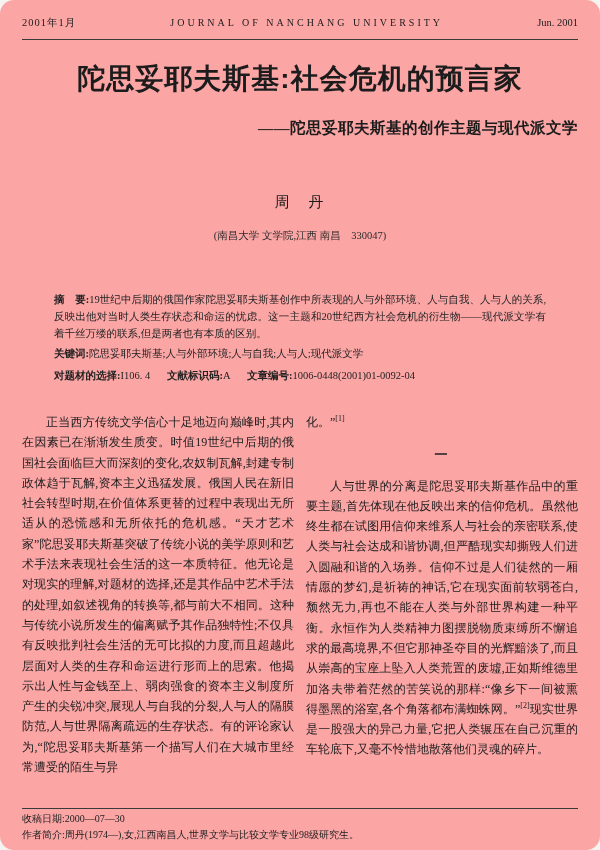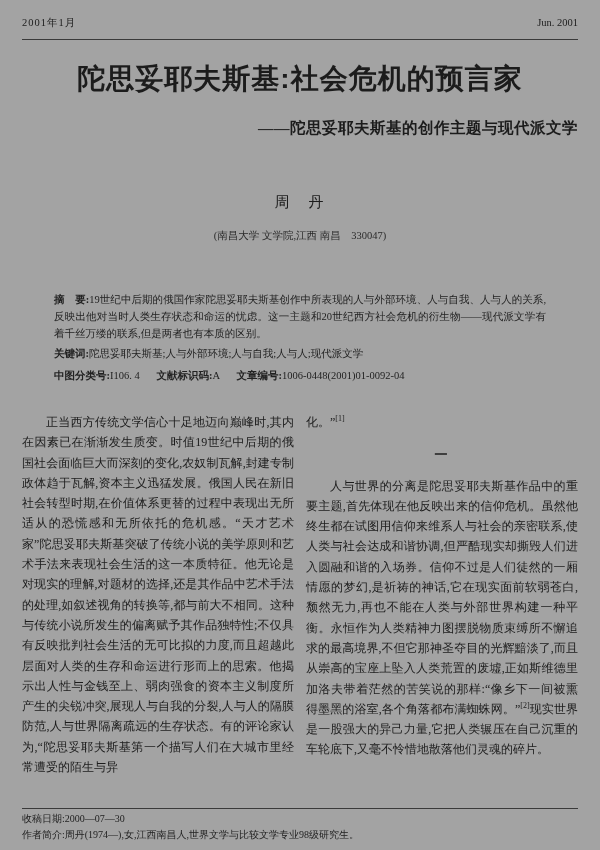--- a/index.html
+++ b/index.html
@@ -1,20 +1,20 @@
 <!DOCTYPE html>
 <html><head>
 <meta charset="utf-8">
 <style>
   * { margin:0; padding:0; box-sizing:border-box; }
   html,body { background:#f5f4f1; }
   body { font-family:"Liberation Serif","DejaVu Serif",serif; color:#1c1c1c; }
   .page{
     width:600px; height:850px; margin:0 auto; position:relative;
-    background:#a3a3a3; padding:16px 22px; overflow:hidden;
+    background:#fca5a5; padding:16px 22px; overflow:hidden;border-radius:14px;
   }
   .jheader{ display:flex; justify-content:space-between; align-items:baseline; font-size:10.5px; }
   .jheader .cn{ letter-spacing:1px; }
   .jheader .en-title{ letter-spacing:3px; font-size:10px; }
   .header-rule{ border:none; border-top:1px solid #3a3a3a; margin-top:9px; }
   .title{
     margin-top:20px; text-align:center; font-size:28px; font-weight:bold; letter-spacing:1px;
     font-family:"Liberation Sans","DejaVu Sans",sans-serif;
   }
   .subtitle{ margin-top:20px; text-align:right; font-size:15.5px; font-weight:bold; letter-spacing:.5px; }
@@ -35,39 +35,40 @@
     border-top:1px solid #3a3a3a; padding-top:2px; font-size:10px; line-height:15.5px; color:#222;
   }
 </style>
 </head>
 <body>
 
 <div class="page">
 
   <div class="jheader">
     <span class="cn">2001年1月</span>
+    <span class="en-title">JOURNAL OF NANCHANG UNIVERSITY</span>
     <span class="en">Jun. 2001</span>
   </div>
   <hr class="header-rule">
 
   <h1 class="title">陀思妥耶夫斯基:社会危机的预言家</h1>
   <h2 class="subtitle">——陀思妥耶夫斯基的创作主题与现代派文学</h2>
 
   <div class="author">周　丹</div>
   <div class="affiliation">(南昌大学 文学院,江西 南昌　330047)</div>
 
   <div class="meta-block">
     <p class="abstract">
       <span class="label">摘　要:</span><span>19世纪中后期的俄国作家陀思妥耶夫斯基创作中所表现的人与外部环境、人与自我、人与人的关系,反映出他对当时人类生存状态和命运的忧虑。这一主题和20世纪西方社会危机的衍生物——现代派文学有着千丝万缕的联系,但是两者也有本质的区别。</span>
     </p>
     <p class="keywords">
       <span class="label">关键词:</span><span>陀思妥耶夫斯基;人与外部环境;人与自我;人与人;现代派文学</span>
     </p>
     <p class="clc">
-      <span class="seg"><span class="label">中图分类号:</span><span>I106. 4</span></span>
+      <span class="seg"><span class="label">对题材的选择:</span><span>I106. 4</span></span>
       <span class="seg"><span class="label">文献标识码:</span><span>A</span></span>
       <span class="seg"><span class="label">文章编号:</span><span>1006-0448(2001)01-0092-04</span></span>
     </p>
   </div>
 
   <div class="columns">
     <div class="col">
       <p class="indent">正当西方传统文学信心十足地迈向巅峰时,其内在因素已在渐渐发生质变。时值19世纪中后期的俄国社会面临巨大而深刻的变化,农奴制瓦解,封建专制政体趋于瓦解,资本主义迅猛发展。俄国人民在新旧社会转型时期,在价值体系更替的过程中表现出无所适从的恐慌感和无所依托的危机感。“天才艺术家”陀思妥耶夫斯基突破了传统小说的美学原则和艺术手法来表现社会生活的这一本质特征。他无论是对现实的理解,对题材的选择,还是其作品中艺术手法的处理,如叙述视角的转换等,都与前大不相同。这种与传统小说所发生的偏离赋予其作品独特性;不仅具有反映批判社会生活的无可比拟的力度,而且超越此层面对人类的生存和命运进行形而上的思索。他揭示出人性与金钱至上、弱肉强食的资本主义制度所产生的尖锐冲突,展现人与自我的分裂,人与人的隔膜防范,人与世界隔离疏远的生存状态。有的评论家认为,“陀思妥耶夫斯基第一个描写人们在大城市里经常遭受的陌生与异</p>
     </div>
     <div class="col">

